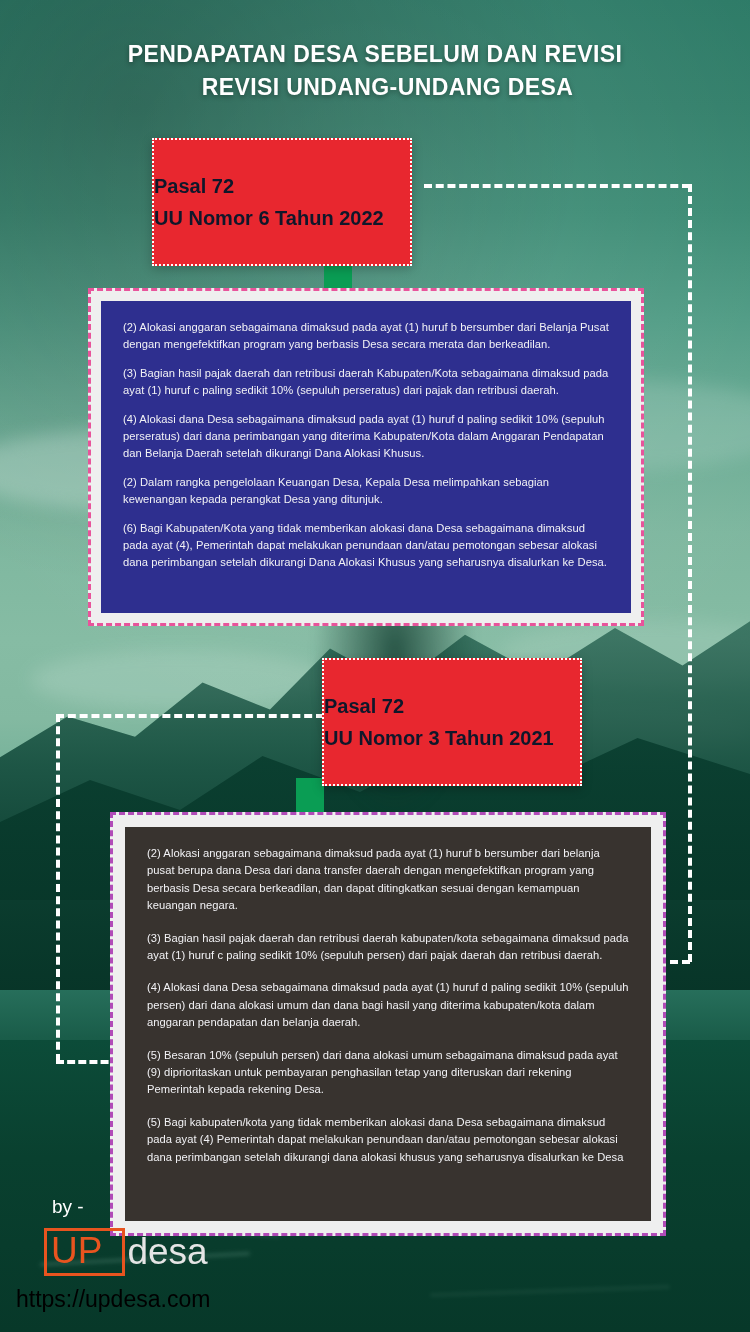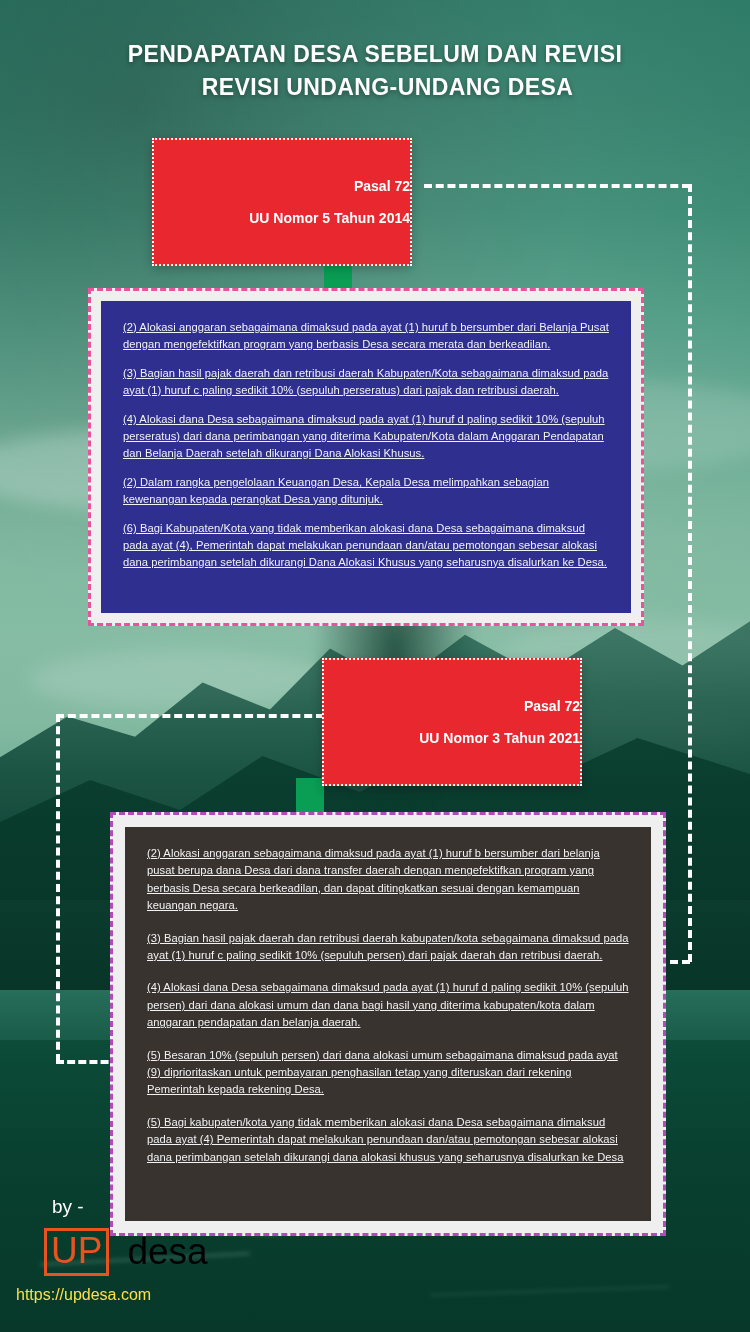--- a/index.html
+++ b/index.html
@@ -86,23 +86,23 @@
 
   
   .dash-h{position:absolute;height:0;border-top:4px dashed #ffffff;}
   .dash-v{position:absolute;width:0;border-left:4px dashed #ffffff;}
 
   
   .redbox{
     position:absolute;
     background:#e8272f;
     border:2px dotted #ffffff;
-    color:#ffffff;
-    display:flex;flex-direction:column;align-items:flex-end;justify-content:center;
-    font-weight:bold;font-size:14px;line-height:32px;
+    color:#0f172a;
+    display:flex;flex-direction:column;align-items:flex-start;justify-content:center;
+    font-weight:bold;font-size:20px;line-height:32px;
     box-shadow:0 3px 10px rgba(0,0,0,.22);
   }
   #redbox-1{left:152px;top:138px;width:256px;height:124px;}
   #redbox-2{left:322px;top:658px;width:256px;height:124px;}
 
   
   .connector{position:absolute;background:#0a9d54;}
 
   
   .panel-frame{position:absolute;background:#efefef;}
@@ -112,46 +112,45 @@
   .panel-body{width:100%;height:100%;box-sizing:border-box;padding:18px 22px 10px 22px;}
   #panel-1{background:#2e2f8f;}
   #panel-2{background:#38332f;}
 
   .clause{
     color:#f2f2f5;
     font-size:11.2px;
     line-height:16.6px;
     margin:0 0 13px 0;
     letter-spacing:.05px;
-    text-decoration:underline;
   }
   #panel-2 .clause{font-size:11.2px;line-height:17.4px;margin-bottom:15px;}
 
   
   .by{
     position:absolute;left:52px;top:1196px;
     color:#ffffff;font-size:19px;
   }
   .logo{
     position:absolute;left:44px;top:1228px;
     display:flex;align-items:center;
   }
   .logo-up{
     border:3px solid #e8541f;
     color:#e8541f;
     font-size:37px;font-weight:normal;
-    padding:1px 4px 3px 4px;
+    padding:1px 20px 3px 4px;
     line-height:38px;
   }
   .logo-desa{
-    color:#000000;font-size:37px;line-height:38px;margin-left:18px;
+    color:#e5e5e5;font-size:37px;line-height:38px;margin-left:2px;
   }
   .url{
     position:absolute;left:16px;top:1286px;
-    color:#fde047;font-size:16px;
+    color:#000000;font-size:23px;
   }
 </style>
 </head>
 <body>
 
 <div class="poster">
 
   <div class="bg-layer bg-sky"></div>
   <div class="bg-layer bg-vign"></div>
 
@@ -182,21 +181,21 @@
 
   <div class="dash-h" style="left:56px;top:714px;width:268px;"></div>
   <div class="dash-v" style="left:56px;top:714px;height:348px;"></div>
   <div class="dash-h" style="left:56px;top:1060px;width:86px;"></div>
 
   <div class="connector" style="left:324px;top:258px;width:28px;height:36px;"></div>
   <div class="connector" style="left:296px;top:778px;width:28px;height:40px;"></div>
 
   <div class="redbox" id="redbox-1">
     <div>Pasal 72</div>
-    <div>UU Nomor 5 Tahun 2014</div>
+    <div>UU Nomor 6 Tahun 2022</div>
   </div>
 
   <div class="panel-frame" id="frame-1">
     <div class="panel-body" id="panel-1">
       <p class="clause">(2) Alokasi anggaran sebagaimana dimaksud pada ayat (1) huruf b bersumber dari Belanja Pusat dengan mengefektifkan program yang berbasis Desa secara merata dan berkeadilan.</p>
       <p class="clause">(3) Bagian hasil pajak daerah dan retribusi daerah Kabupaten/Kota sebagaimana dimaksud pada ayat (1) huruf c paling sedikit 10% (sepuluh perseratus) dari pajak dan retribusi daerah.</p>
       <p class="clause">(4) Alokasi dana Desa sebagaimana dimaksud pada ayat (1) huruf d paling sedikit 10% (sepuluh perseratus) dari dana perimbangan yang diterima Kabupaten/Kota dalam Anggaran Pendapatan dan Belanja Daerah setelah dikurangi Dana Alokasi Khusus.</p>
       <p class="clause">(2) Dalam rangka pengelolaan Keuangan Desa, Kepala Desa melimpahkan sebagian kewenangan kepada perangkat Desa yang ditunjuk.</p>
       <p class="clause">(6) Bagi Kabupaten/Kota yang tidak memberikan alokasi dana Desa sebagaimana dimaksud pada ayat (4), Pemerintah dapat melakukan penundaan dan/atau pemotongan sebesar alokasi dana perimbangan setelah dikurangi Dana Alokasi Khusus yang seharusnya disalurkan ke Desa.</p>
     </div>

